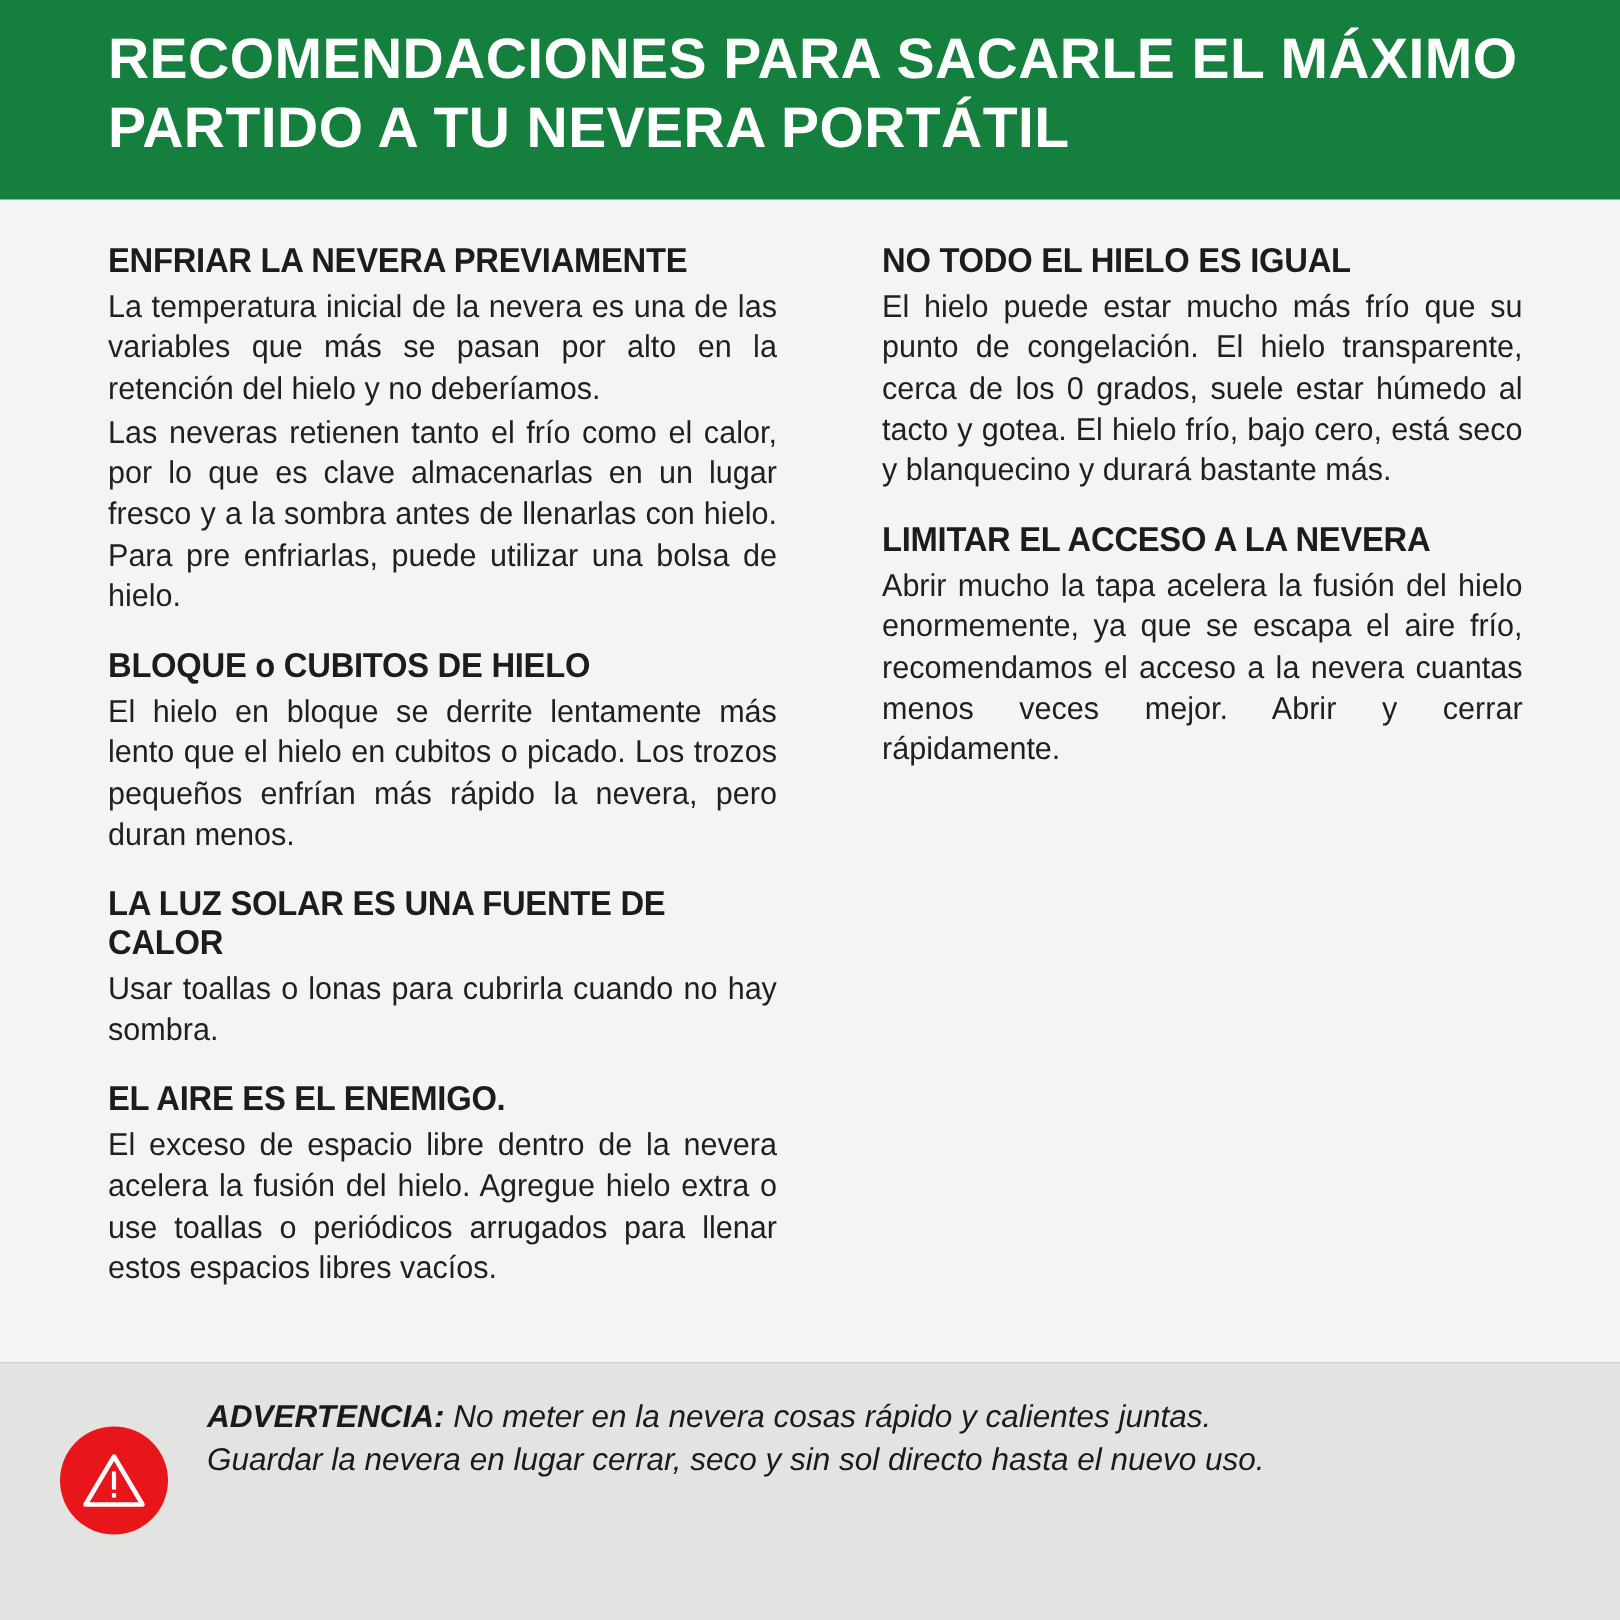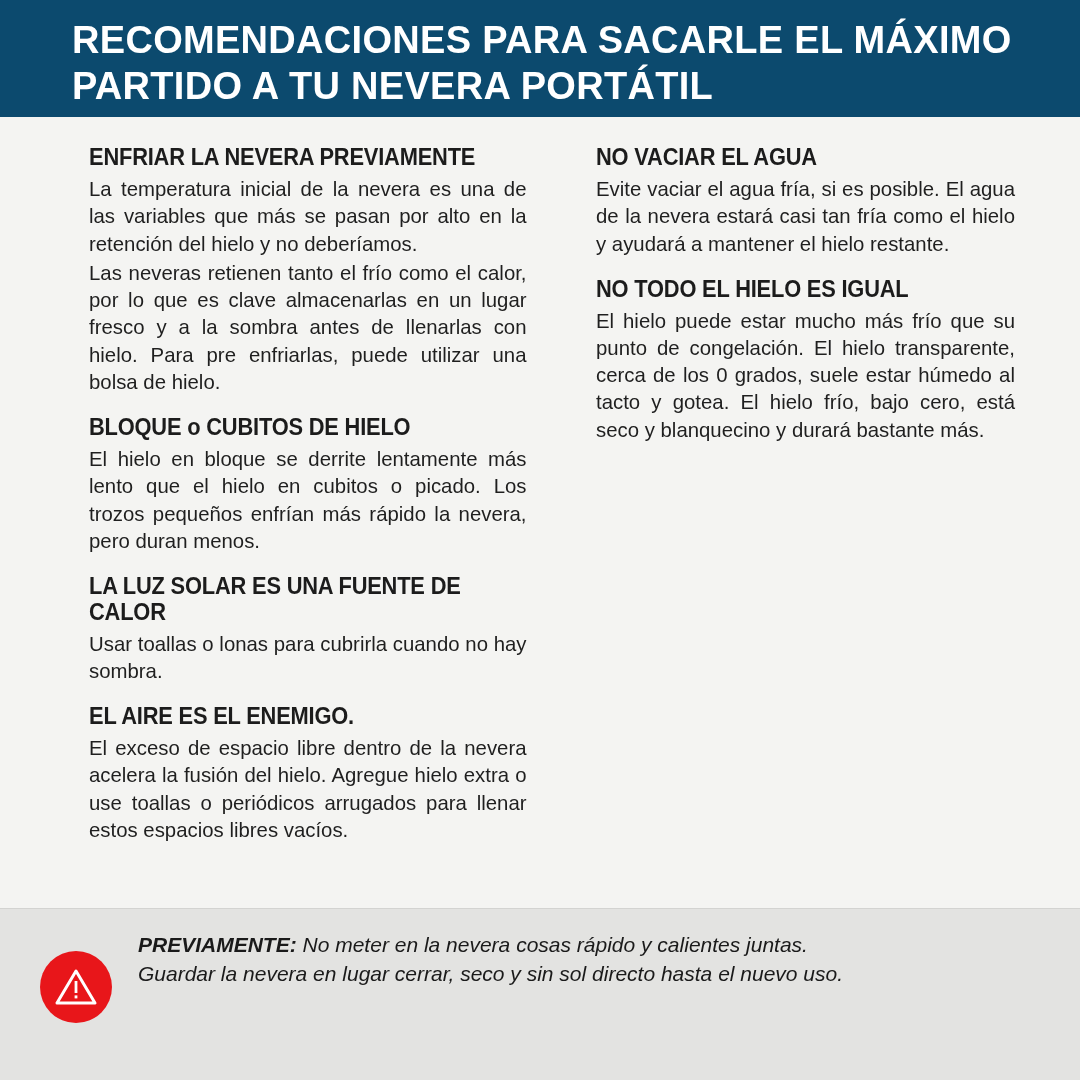--- a/index.html
+++ b/index.html
@@ -18,43 +18,42 @@
     width: 1080px;
     height: 1080px;
     background: #f4f4f2;
     box-sizing: border-box;
     display: flex;
     flex-direction: column;
   }
 
   
   .header {
-    background: #0c4a6e;
-    padding: 18px 40px 8px 72px;
+    background: #15803d;
+    padding: 18px 40px 24px 72px;
     box-sizing: border-box;
   }
   .header-title {
     color: #ffffff;
     font-family: "Liberation Sans", sans-serif;
     font-weight: bold;
     font-size: 38px;
     line-height: 1.20;
     letter-spacing: 0.3px;
     margin: 0;
     text-transform: uppercase;
   }
 
   
   .content {
     flex: 1 1 auto;
     display: flex;
     padding: 28px 52px 0 72px;
     box-sizing: border-box;
     gap: 56px;
-    margin-left: 17px;
   }
   .column {
     width: 472px;
     box-sizing: border-box;
   }
   .column.right {
     width: 452px;
   }
 
   .section {
@@ -159,43 +158,43 @@
       <div class="section">
         <h2 class="section-heading">EL AIRE ES EL ENEMIGO.</h2>
         <p class="section-body">El exceso de espacio libre dentro de la nevera acelera la fusión del hielo. Agregue hielo extra o use toallas o periódicos arrugados para llenar estos espacios libres vacíos.</p>
       </div>
 
     </div>
 
     <div class="column right">
 
 
-      <div class="section">
-        <h2 class="section-heading">NO VACIAR EL AGUA</h2>
-        <p class="section-body">Evite vaciar el agua fría, si es posible. El agua de la nevera estará casi tan fría como el hielo y ayudará a mantener el hielo restante.</p>
-      </div>
 
       <div class="section">
         <h2 class="section-heading">NO TODO EL HIELO ES IGUAL</h2>
         <p class="section-body">El hielo puede estar mucho más frío que su punto de congelación. El hielo transparente, cerca de los 0 grados, suele estar húmedo al tacto y gotea. El hielo frío, bajo cero, está seco y blanquecino y durará bastante más.</p>
       </div>
 
+      <div class="section">
+        <h2 class="section-heading">LIMITAR EL ACCESO A LA NEVERA</h2>
+        <p class="section-body">Abrir mucho la tapa acelera la fusión del hielo enormemente, ya que se escapa el aire frío, recomendamos el acceso a la nevera cuantas menos veces mejor. Abrir y cerrar rápidamente.</p>
+      </div>
 
     </div>
   </div>
 
   <div class="footer">
     <div class="warn-icon-wrap">
       <div class="warn-icon">
         <svg width="44" height="40" viewBox="0 0 44 40" aria-hidden="true">
           <path d="M22 4 L41 36 L3 36 Z" fill="none" stroke="#ffffff" stroke-width="3" stroke-linejoin="round"></path>
           <rect x="20.6" y="14" width="2.8" height="12" fill="#ffffff"></rect>
           <rect x="20.6" y="28.4" width="2.8" height="3" fill="#ffffff"></rect>
         </svg>
       </div>
     </div>
     <div class="footer-text">
-      <span class="footer-line"><span class="lead">PREVIAMENTE:</span><span> No meter en la nevera cosas rápido y calientes juntas.</span></span>
+      <span class="footer-line"><span class="lead">ADVERTENCIA:</span><span> No meter en la nevera cosas rápido y calientes juntas.</span></span>
       <span class="footer-line">Guardar la nevera en lugar cerrar, seco y sin sol directo hasta el nuevo uso.</span>
     </div>
   </div>
 
 </div>
 
 </body></html>

